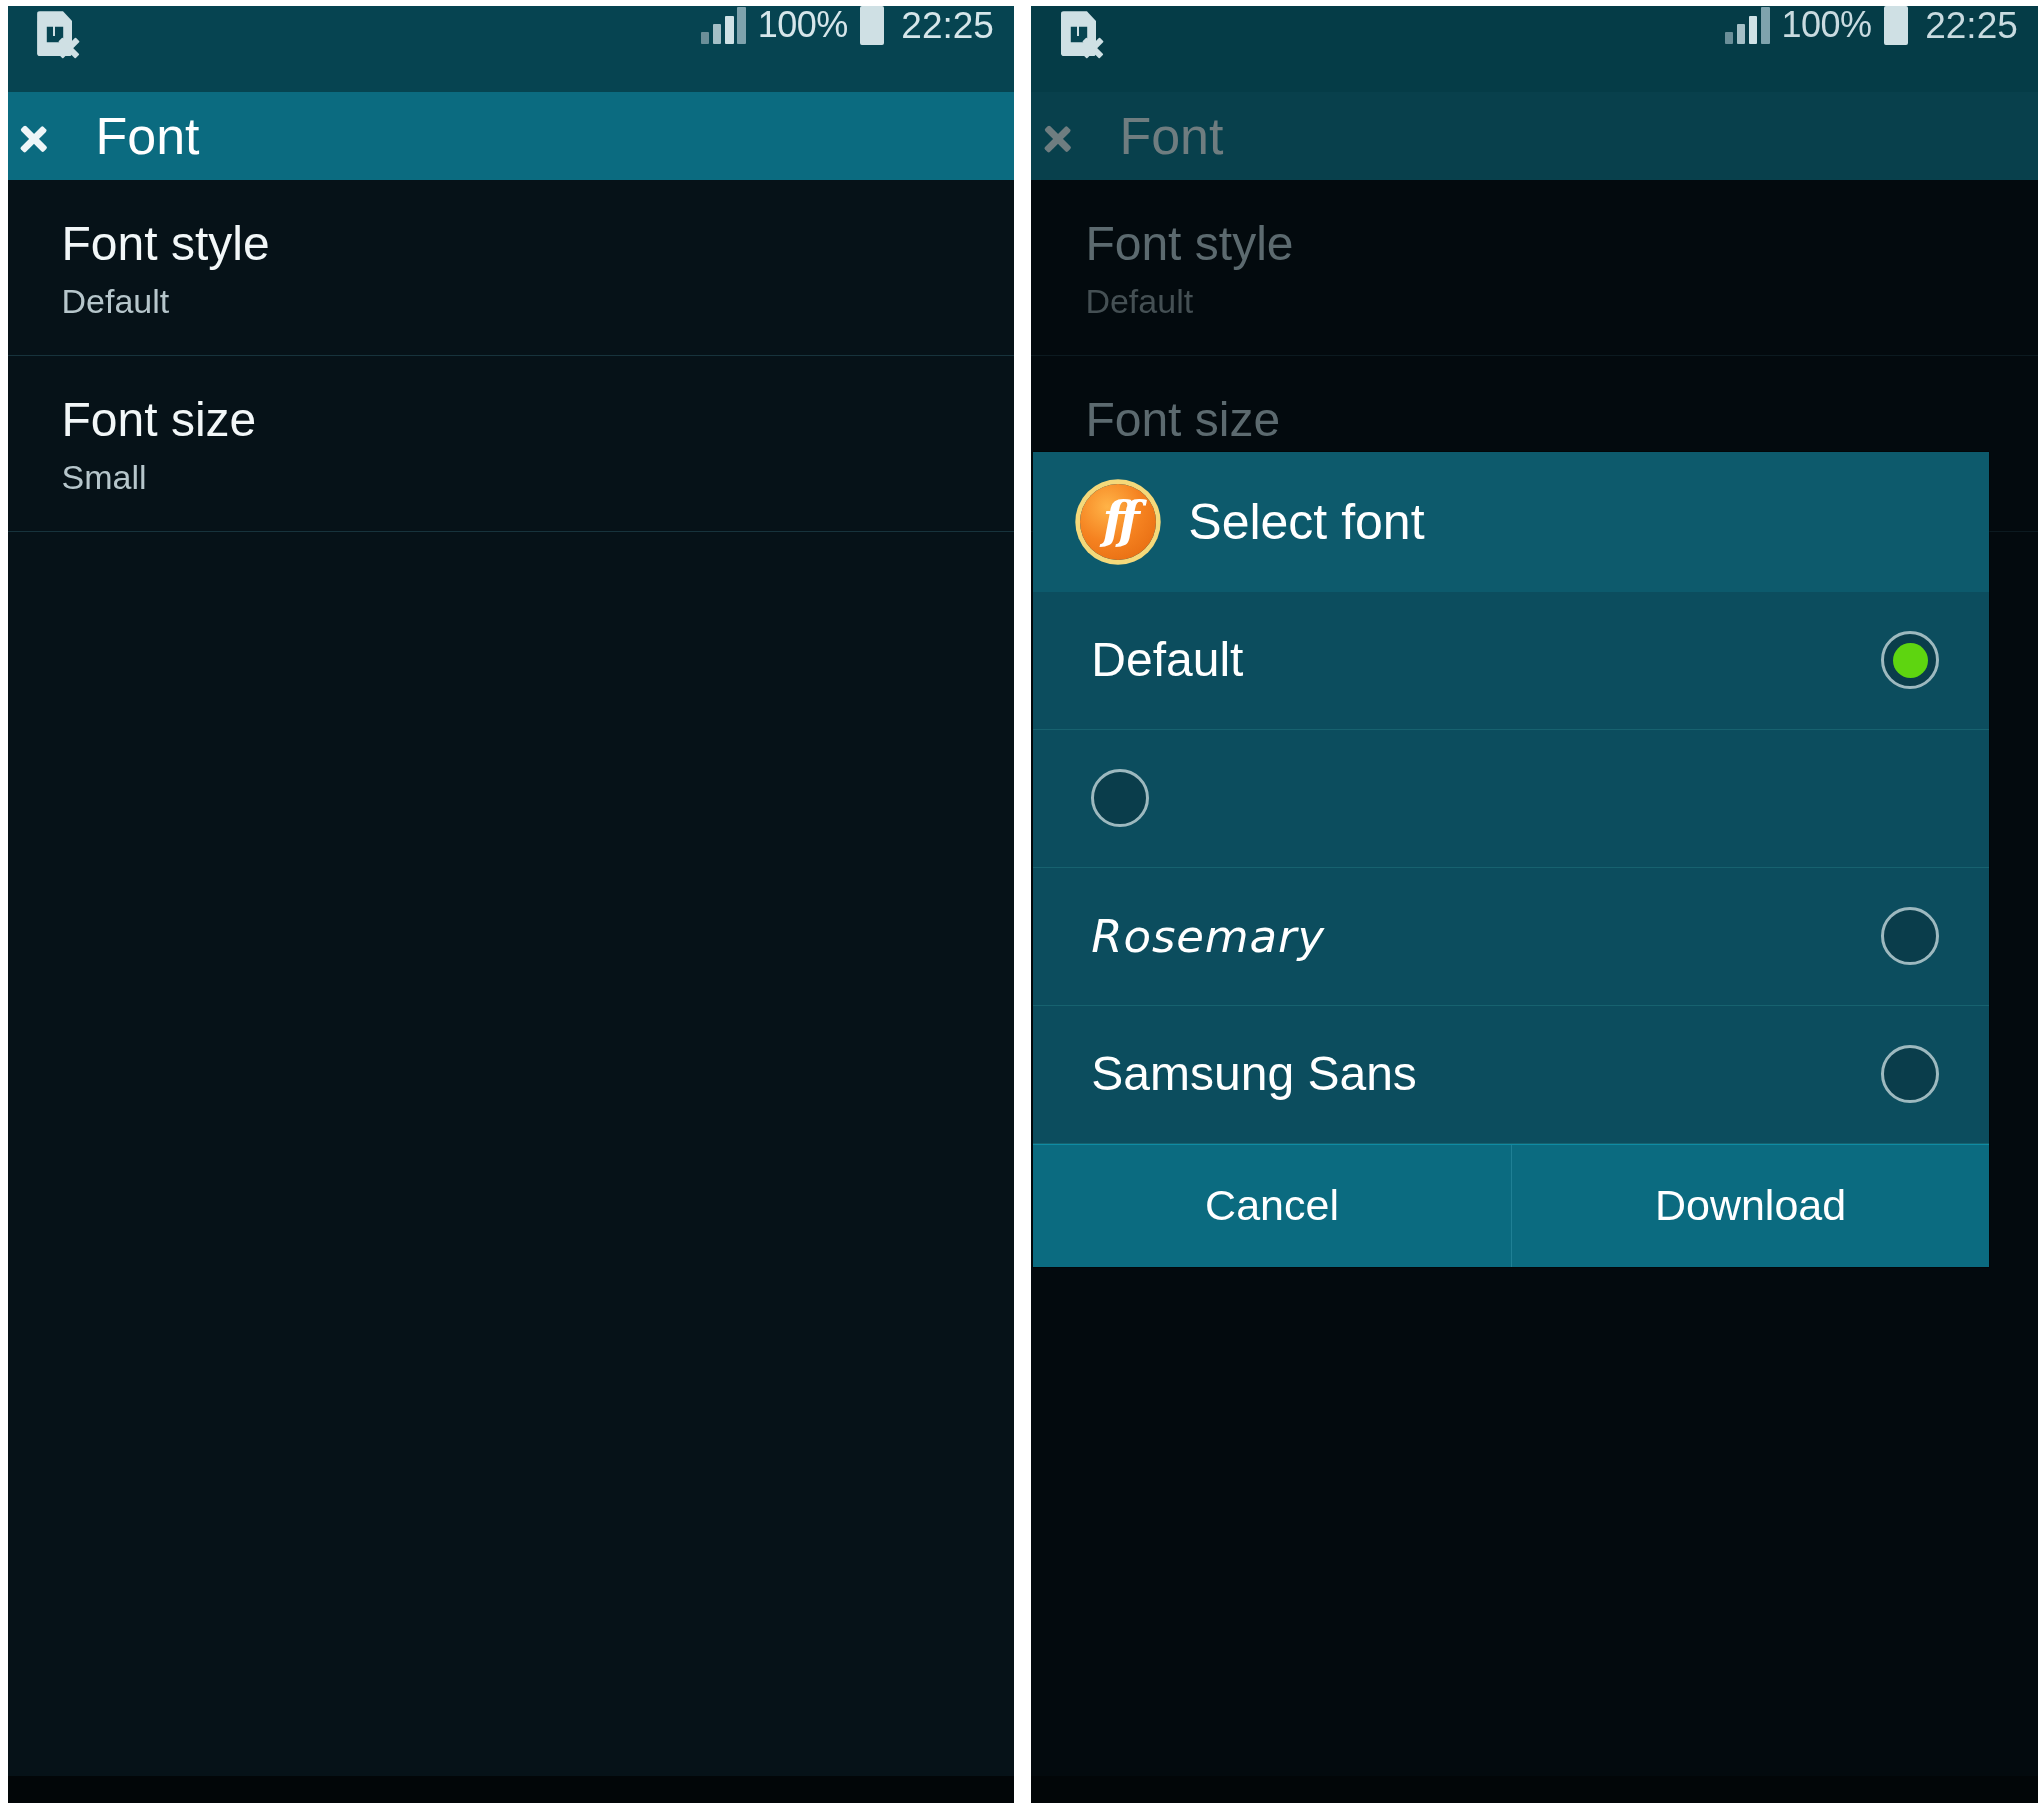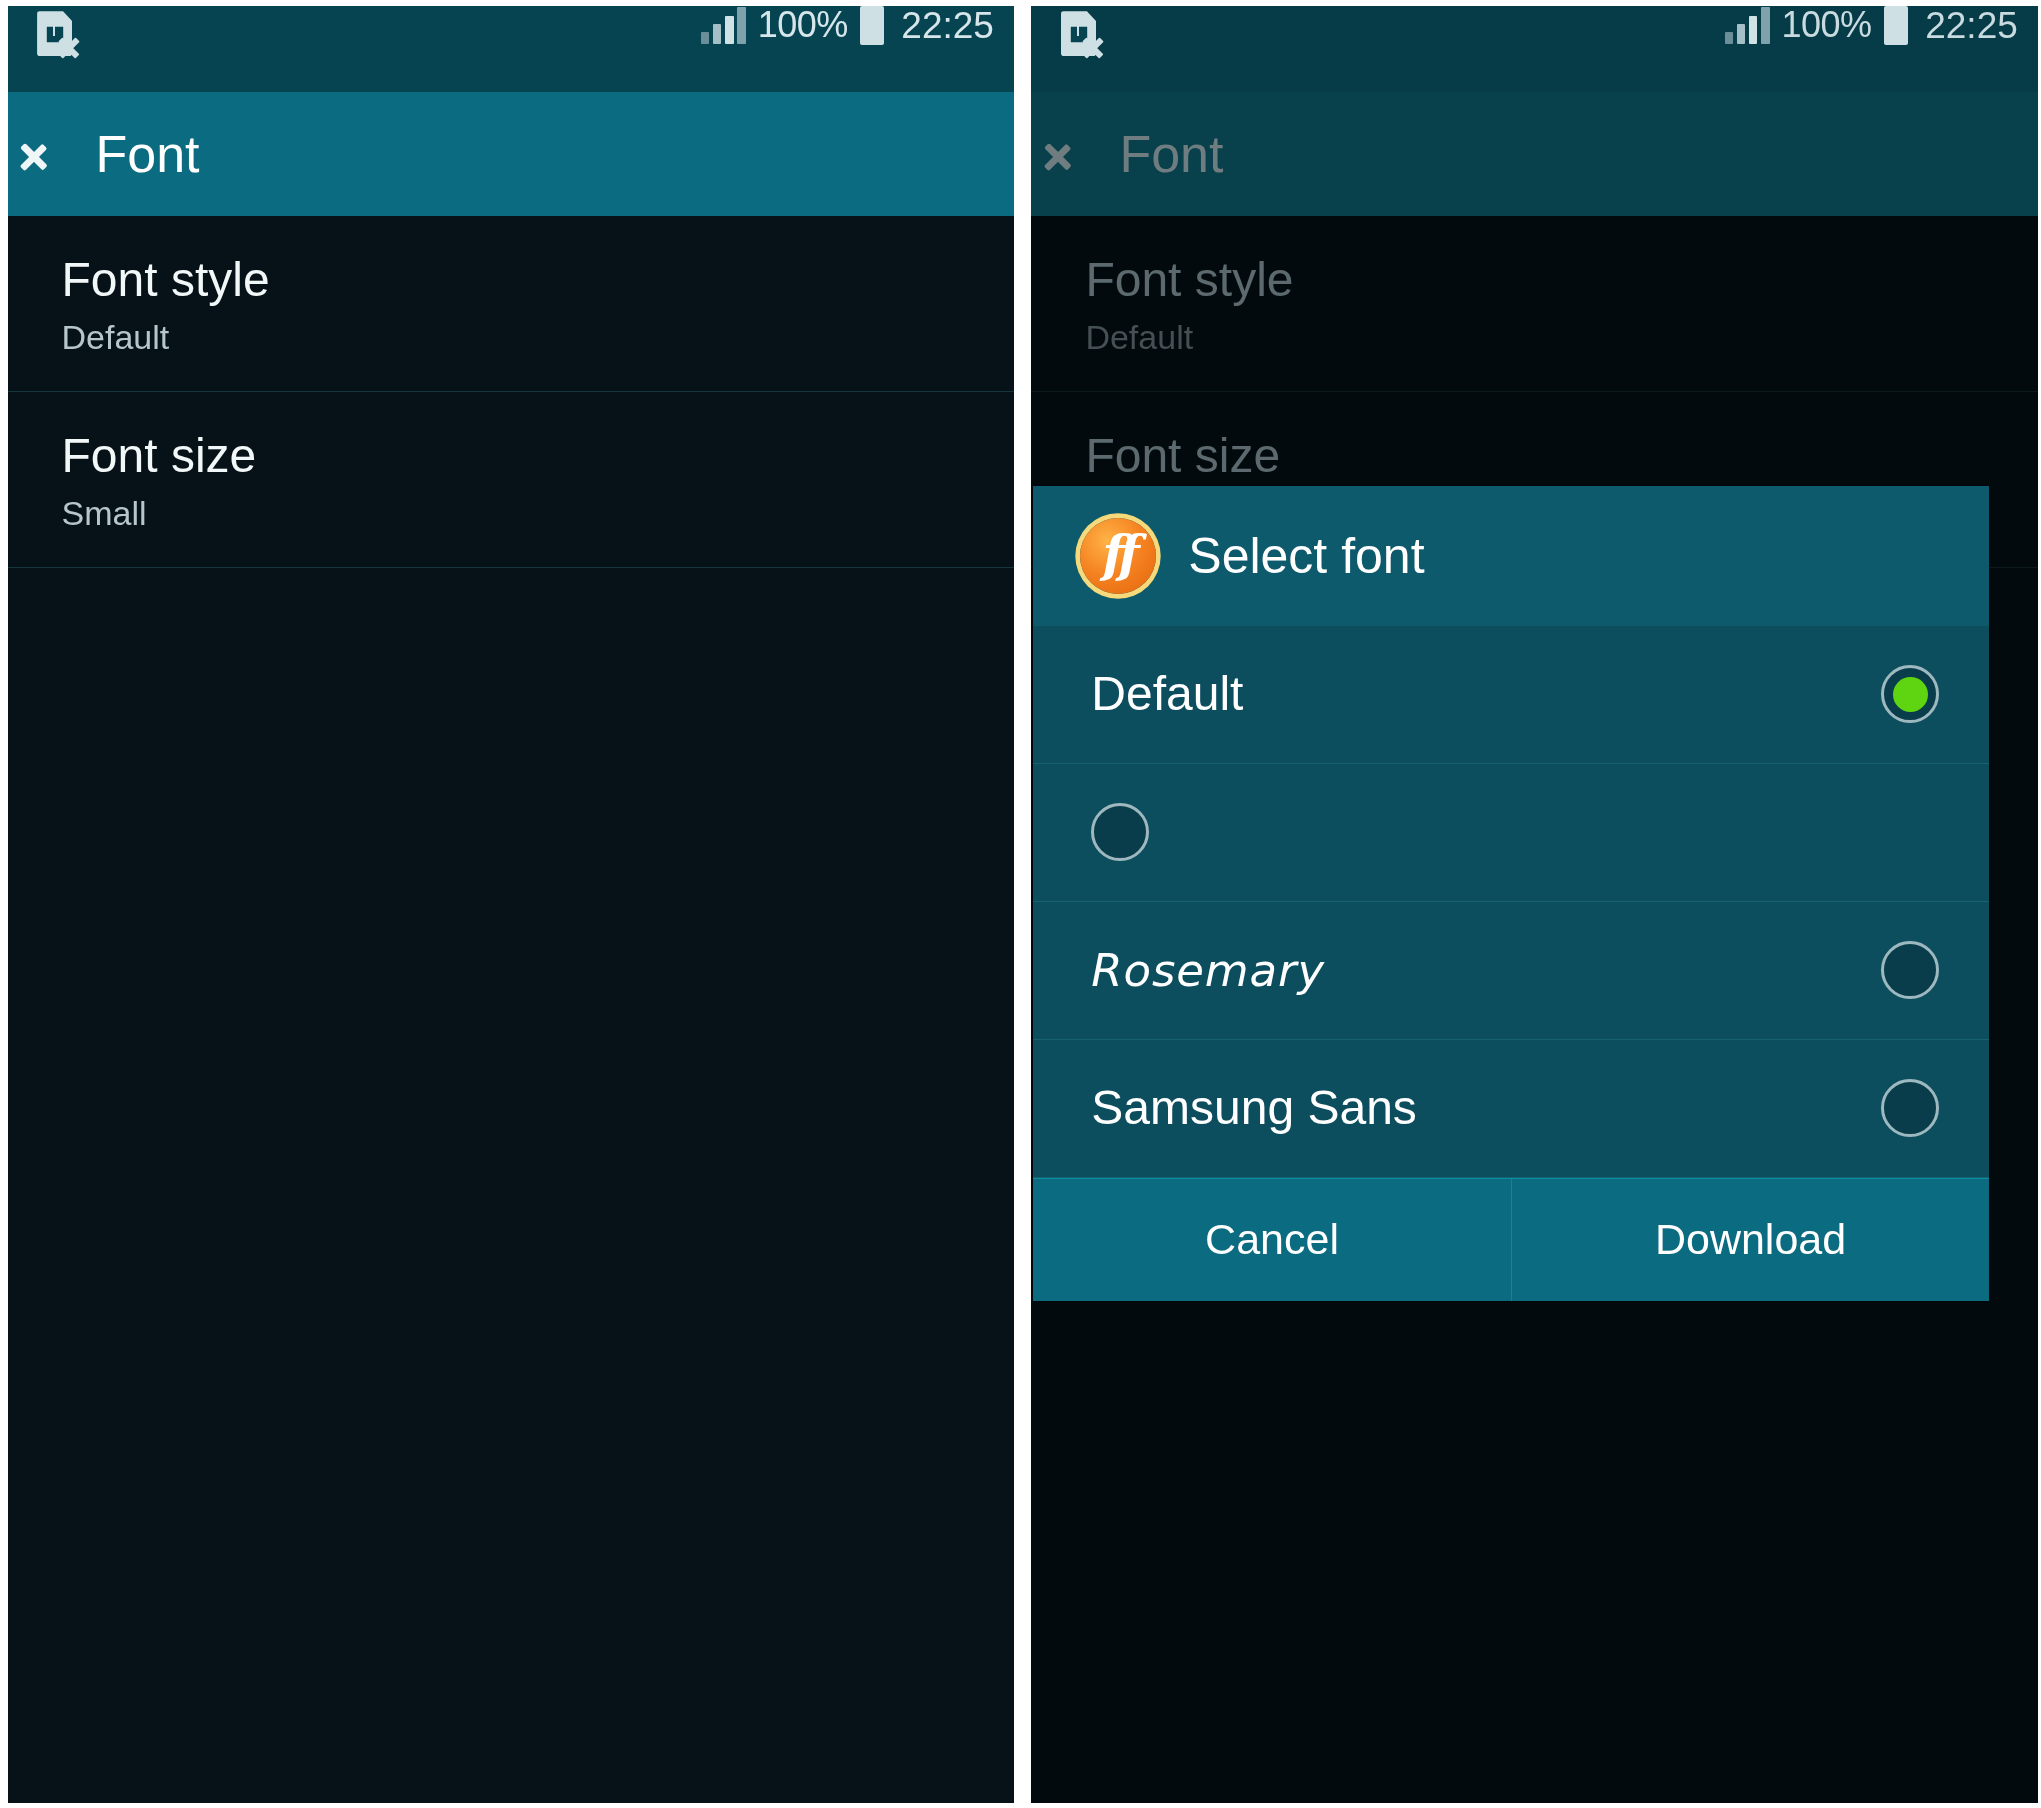--- a/index.html
+++ b/index.html
@@ -108,21 +108,21 @@
     font-size: 37px;
     line-height: 1;
     letter-spacing: 0px;
     margin-left: 5.6px;
   }
   .phone.dim .battery-pct,
   .phone.dim .clock { color: #c9dbe0; }
 
   
   .actionbar {
-    height: 124px;
+    height: 88px;
     background: #0b6b80;
     display: flex;
     align-items: center;
     padding-left: 28px;
     gap: 28px;
   }
   .phone.dim .actionbar { background: #08404c; }
 
   .chev {
     width: 32px; height: 48px; position: relative; flex: none;
@@ -173,21 +173,21 @@
   
   .scrim {
     position: absolute;
     inset: 0;
     background: rgba(0,0,0,0.0);
     pointer-events: none;
   }
   .dialog {
     position: absolute;
     left: 1.9px;
-    top: 480px;
+    top: 446px;
     width: 956px;
     background: #0c4d5e;
     box-shadow: 0 0 0 0.9px rgba(0,0,0,0.35);
   }
   .dialog-header {
     display: flex;
     align-items: center;
     gap: 32px;
     height: 140px;
     padding-left: 47px;

